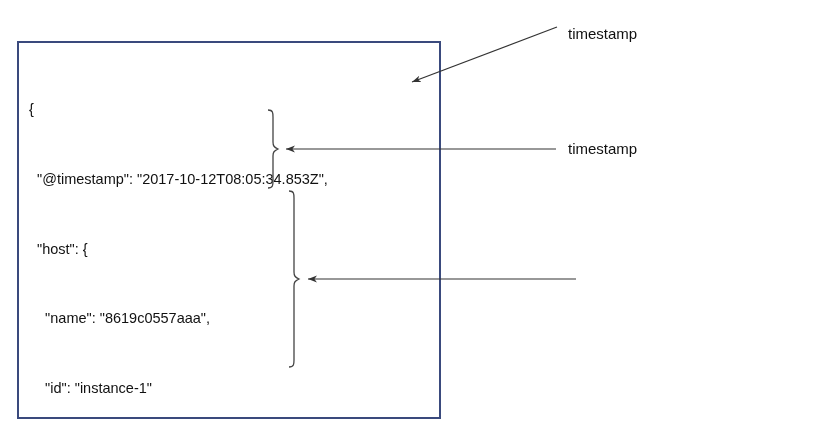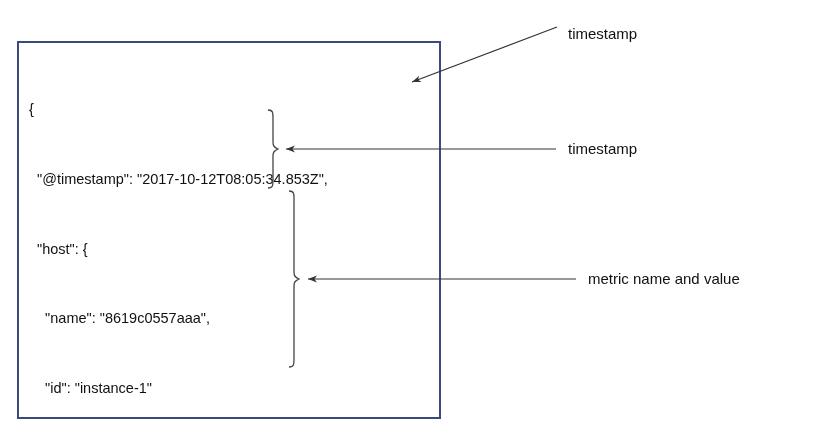--- a/index.html
+++ b/index.html
@@ -87,21 +87,20 @@
       
       
       
       
       
     </div>
   </div>
 
   <div class="annot-label" id="label-timestamp">timestamp</div>
   <div class="annot-label" id="label-dimensions">timestamp</div>
-  <div class="annot-label" id="label-metric">metric name and value</div>
 
   <svg id="overlay" viewBox="0 0 817 437">
     <defs>
       <marker id="arrowhead" markerWidth="10" markerHeight="8" refX="9" refY="4" orient="auto" markerUnits="userSpaceOnUse">
         <path d="M 9 4 L 0 0.6 L 2.6 4 L 0 7.4 Z" fill="#333333"></path>
       </marker>
     </defs>
 
     <line x1="557" y1="27" x2="412" y2="82" stroke="#333333" stroke-width="1.2" marker-end="url(#arrowhead)"></line>
 

